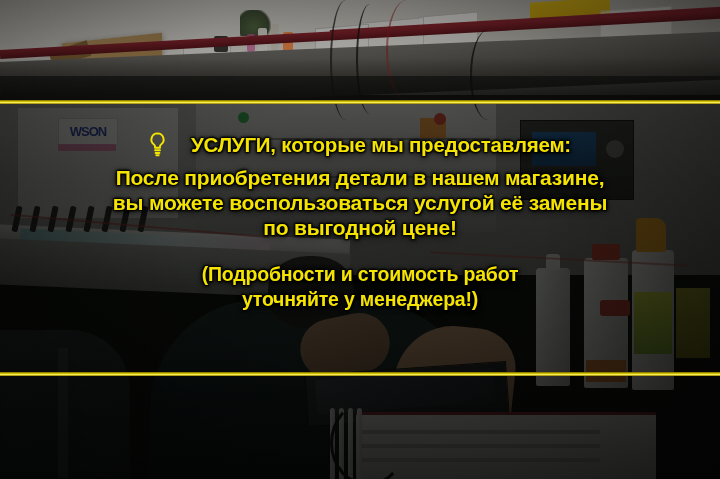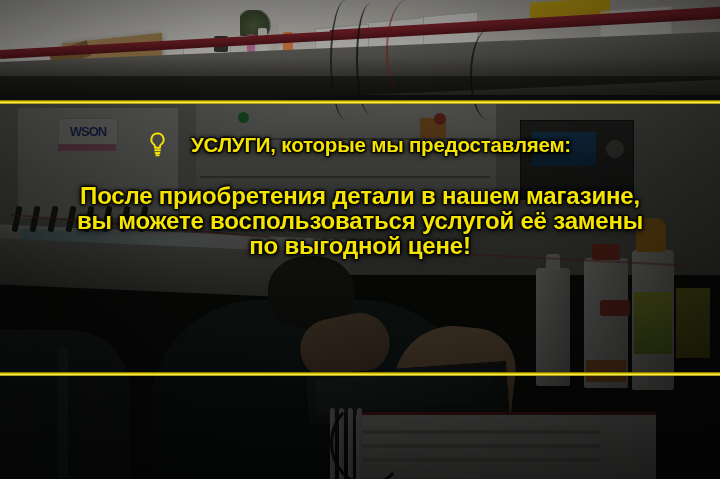--- a/index.html
+++ b/index.html
@@ -244,22 +244,22 @@
   }
   .headline{
     display:flex;align-items:center;justify-content:center;gap:25px;
     margin-top:28px;
   }
   .bulb{width:17px;height:25px;display:block;}
   .headline-text{
     font-size:20.5px;font-weight:bold;letter-spacing:-.2px;white-space:nowrap;
   }
   .para{
-    margin-top:26px;
-    font-size:24px;font-weight:bold;line-height:25px;text-align:center;
+    margin-top:8px;
+    font-size:21px;font-weight:bold;line-height:25px;text-align:center;
     white-space:pre-line;letter-spacing:-.2px;
   }
   .note{
     margin-top:22px;
     font-size:19.5px;font-weight:bold;line-height:25px;text-align:center;
     white-space:pre-line;letter-spacing:-.2px;
   }
   .yellowtext{
     color:#f5e400;
     text-shadow:
@@ -410,16 +410,18 @@
           </g>
         </svg>
       </span>
       <span class="headline-text yellowtext">УСЛУГИ, которые мы предоставляем:</span>
     </div>
 
     <div class="para yellowtext">После приобретения детали в нашем магазине,
 вы можете воспользоваться услугой её замены
 по выгодной цене!</div>
 
+    <div class="note yellowtext">(Подробности и стоимость работ
+уточняйте у менеджера!)</div>
   </div>
 
 
 </div>
 
 </body></html>

